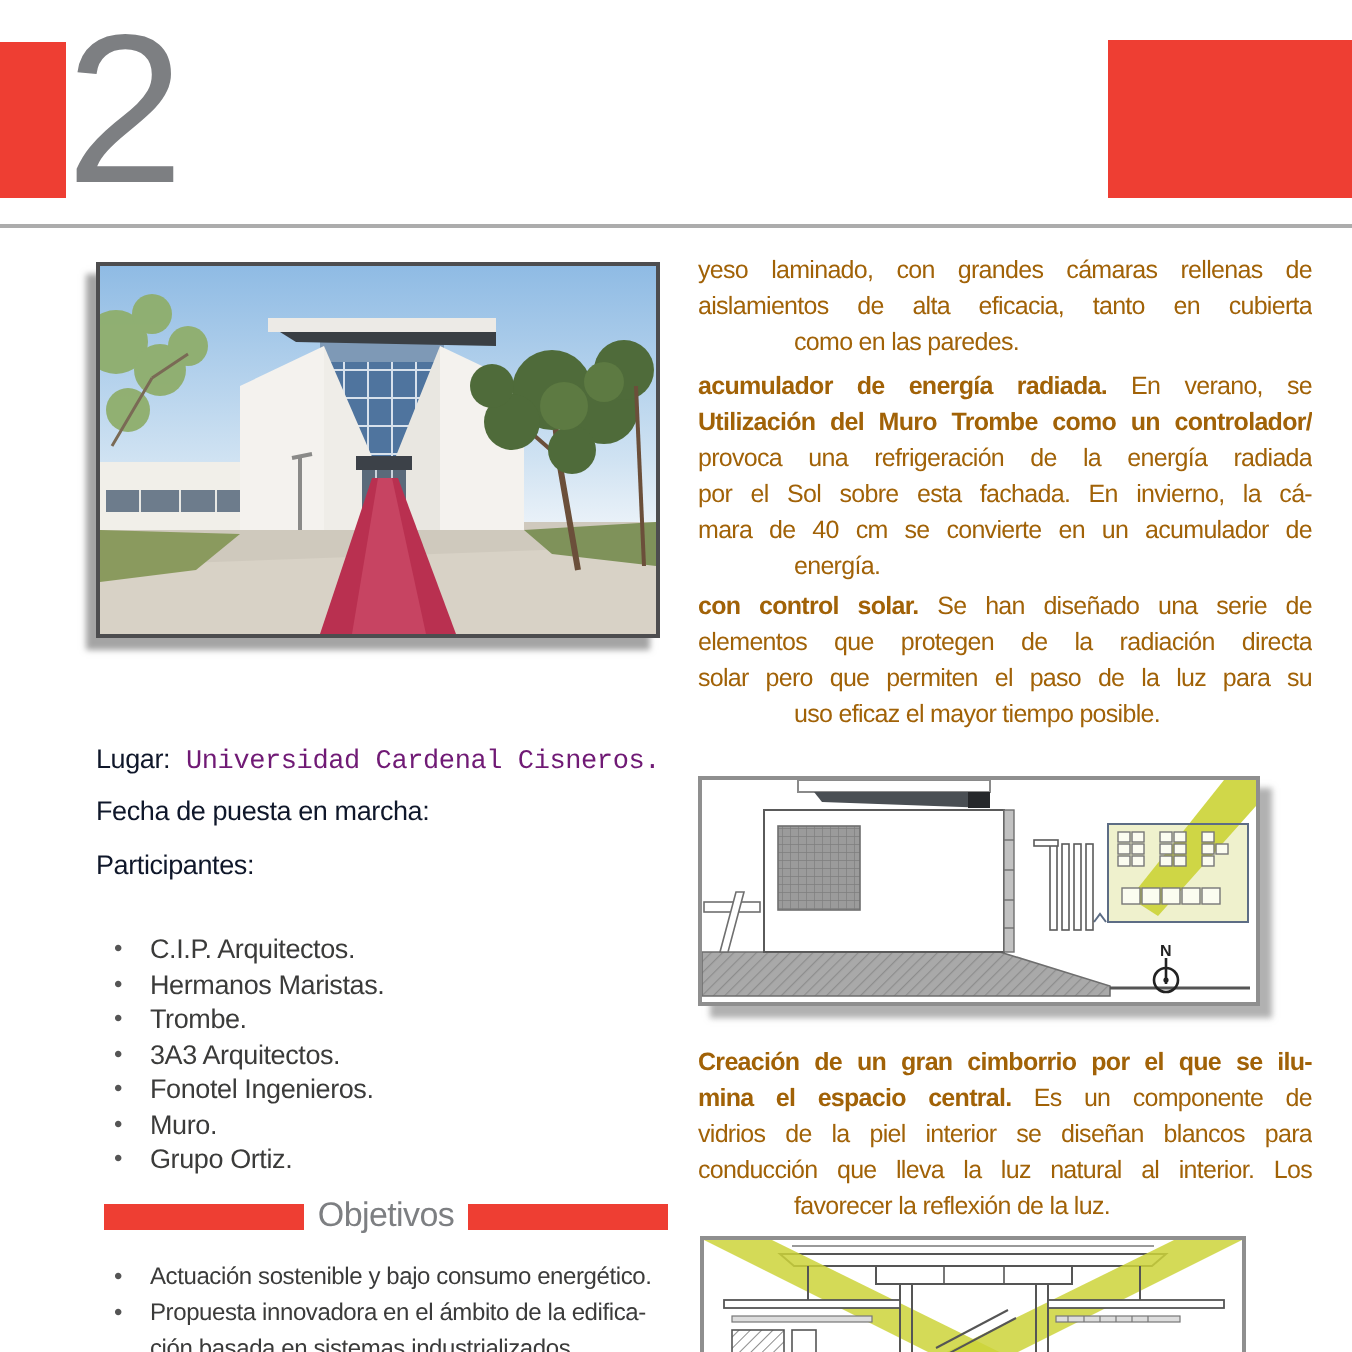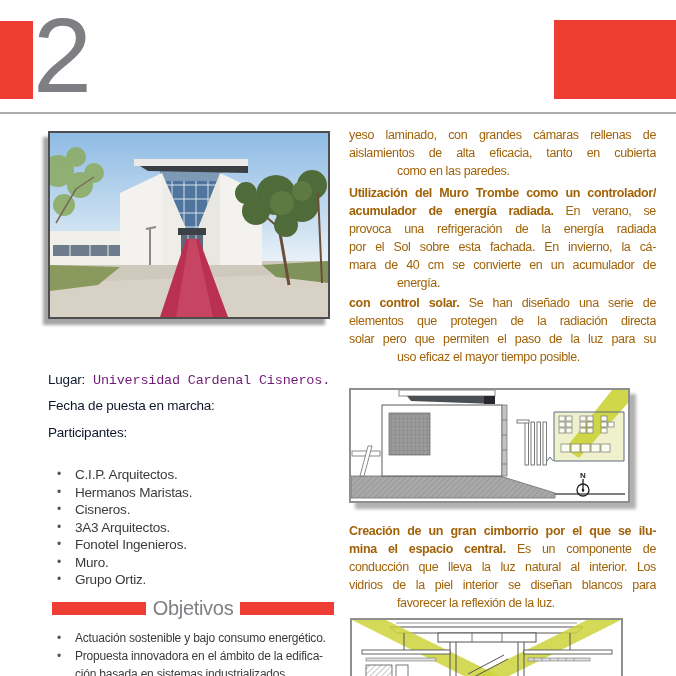--- a/index.html
+++ b/index.html
@@ -31,21 +31,21 @@
   .info-row { height:26.3px; white-space:nowrap; }
   .info-label { color:#0f172a; }
   .info-value { color:#701a75;font-family:Liberation Mono, monospace; }
   .bullet-list { position:absolute; left:48px; top:466px; width:292px; font-size:13.5px;
                  letter-spacing:-0.2px; }
   .b-item { display:flex; line-height:17.5px; white-space:nowrap; }
   .b-mark { width:27px; padding-left:9px; color:#555; font-size:12px; }
   .objetivos-head { position:absolute; left:52px; top:599px; width:282px; height:18px;
                     display:flex; align-items:center; gap:7px; }
   .obj-bar { flex:1; height:13px; background:#ee3e33; }
-  .obj-title { font-size:20px; color:#7d7f82; line-height:18px; letter-spacing:-0.3px; }
+  .obj-title { font-size:17px; color:#7d7f82; line-height:18px; letter-spacing:-0.3px; }
   .obj-list { position:absolute; left:48px; top:630px; width:292px; font-size:12px;
               letter-spacing:-0.2px; }
   .obj-list .b-item { line-height:17.8px; }
 
   
   .para { position:absolute; left:349px; width:307px; font-size:12.5px;
           letter-spacing:-0.35px; color:#a16207; }
   .ln { height:18px; line-height:18px; white-space:nowrap; overflow:hidden;
         text-align:justify; text-align-last:justify; }
   .ln.last { text-align-last:left;margin-left:48px; }
@@ -169,21 +169,21 @@
     <div class="b-item">
         <span class="b-mark">•</span>
         <span>C.I.P. Arquitectos.</span>
       </div>
       <div class="b-item">
         <span class="b-mark">•</span>
         <span>Hermanos Maristas.</span>
       </div>
       <div class="b-item">
         <span class="b-mark">•</span>
-        <span>Cisneros.</span>
+        <span>Trombe.</span>
       </div>
       <div class="b-item">
         <span class="b-mark">•</span>
         <span>3A3 Arquitectos.</span>
       </div>
       <div class="b-item">
         <span class="b-mark">•</span>
         <span>Fonotel Ingenieros.</span>
       </div>
       <div class="b-item">
@@ -215,22 +215,22 @@
         <span>ción basada en sistemas industrializados.</span>
       </div>
   </div>
 
   <div class="para p1">
     <div class="ln"><b></b><span>yeso laminado, con grandes cámaras rellenas de</span></div>
       <div class="ln"><b></b><span>aislamientos de alta eficacia, tanto en cubierta</span></div>
       <div class="ln last"><b></b><span>como en las paredes.</span></div>
   </div>
   <div class="para p2">
-    <div class="ln"><b>Utilización del Muro Trombe como un controlador/</b><span></span></div>
-      <div class="ln"><b>acumulador de energía radiada.</b><span> En verano, se</span></div>
+    <div class="ln"><b>acumulador de energía radiada.</b><span> En verano, se</span></div>
+      <div class="ln"><b>Utilización del Muro Trombe como un controlador/</b><span></span></div>
       <div class="ln"><b></b><span>provoca una refrigeración de la energía radiada</span></div>
       <div class="ln"><b></b><span>por el Sol sobre esta fachada. En invierno, la cá-</span></div>
       <div class="ln"><b></b><span>mara de 40 cm se convierte en un acumulador de</span></div>
       <div class="ln last"><b></b><span>energía.</span></div>
   </div>
   <div class="para p3">
       <div class="ln"><b>con control solar.</b><span> Se han diseñado una serie de</span></div>
       <div class="ln"><b></b><span>elementos que protegen de la radiación directa</span></div>
       <div class="ln"><b></b><span>solar pero que permiten el paso de la luz para su</span></div>
       <div class="ln last"><b></b><span>uso eficaz el mayor tiempo posible.</span></div>
@@ -309,22 +309,22 @@
         <line x1="232" y1="89" x2="232" y2="102" stroke="#222" stroke-width="1.3"></line>
         <circle cx="232" cy="100" r="6" fill="none" stroke="#222" stroke-width="1.3"></circle>
         <circle cx="232" cy="100" r="1.3" fill="#222"></circle>
       </g>
     </svg>
   </div>
 
   <div class="para p4">
     <div class="ln"><b>Creación de un gran cimborrio por el que se ilu-</b><span></span></div>
       <div class="ln"><b>mina el espacio central.</b><span> Es un componente de</span></div>
+      <div class="ln"><b></b><span>vidrios de la piel interior se diseñan blancos para</span></div>
       <div class="ln"><b></b><span>conducción que lleva la luz natural al interior. Los</span></div>
-      <div class="ln"><b></b><span>vidrios de la piel interior se diseñan blancos para</span></div>
       <div class="ln last"><b></b><span>favorecer la reflexión de la luz.</span></div>
   </div>
 
   <div class="diagram diagram2">
     <svg width="269" height="66" viewBox="0 0 269 66">
       <defs>
         <pattern id="hatch2" width="4" height="4" patternUnits="userSpaceOnUse" patternTransform="rotate(45)">
           <rect width="4" height="4" fill="#ffffff"></rect>
             <line x1="0" y1="0" x2="0" y2="4" stroke="#8d8d8d" stroke-width="1"></line>
         </pattern>

